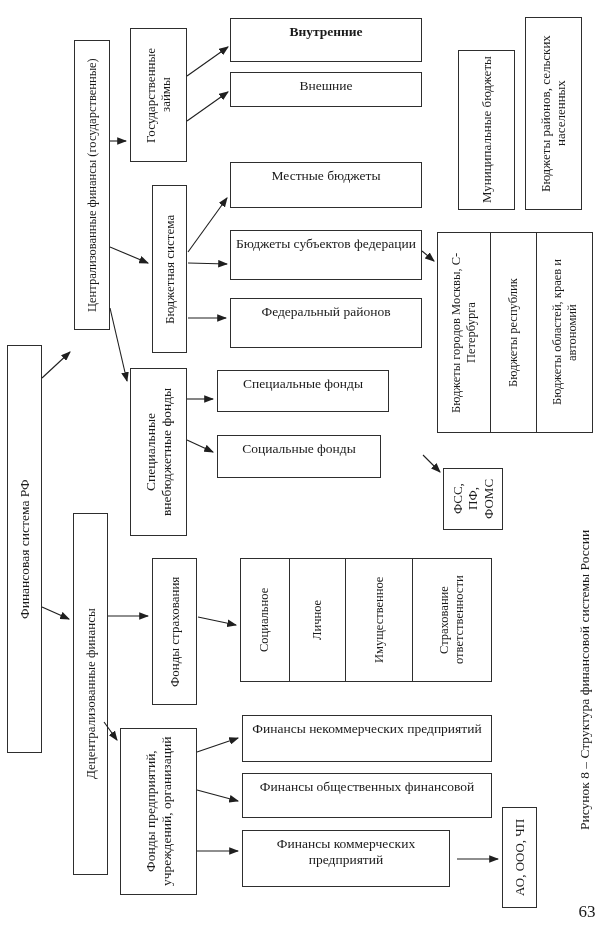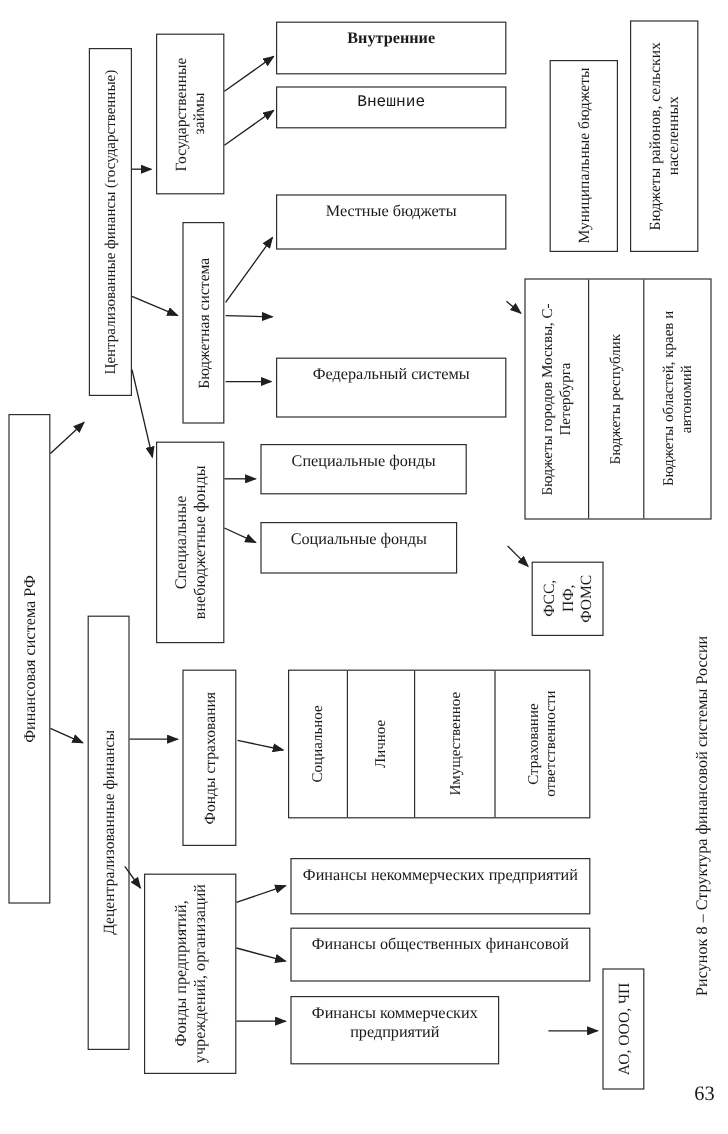--- a/index.html
+++ b/index.html
@@ -61,31 +61,34 @@
   </div>
 
   <div class="box vbox" style="left:120px;top:728px;width:77px;height:167px;">
     <span class="vtext" style="font-size:13.5px;">Фонды предприятий, учреждений, организаций</span>
   </div>
 
   <div class="box hbox" style="left:230px;top:18px;width:192px;height:44px;font-weight:bold;">
     <span>Внутренние</span>
   </div>
 
-  <div class="box hbox" style="left:230px;top:72px;width:192px;height:35px;font-family:Liberation Mono, monospace;">
+  <div class="box hbox" style="left:230px;top:72px;width:192px;height:35px;">
     <span>Внешние</span>
   </div>
 
   <div class="box hbox" style="left:230px;top:162px;width:192px;height:46px;justify-content:center;">
     <span>Местные  бюджеты</span>
   </div>
 
+  <div class="box hbox" style="left:230px;top:230px;width:192px;height:50px;">
+    <span>Бюджеты субъектов федерации</span>
+  </div>
 
   <div class="box hbox" style="left:230px;top:298px;width:192px;height:50px;">
-    <span>Федеральный системы</span>
+    <span>Федеральный районов</span>
   </div>
 
   <div class="box vbox" style="left:458px;top:50px;width:57px;height:160px;">
     <span class="vtext" style="padding:8px 0;">Муниципальные бюджеты</span>
   </div>
 
   <div class="box vbox" style="left:525px;top:17px;width:57px;height:193px;">
     <span class="vtext">Бюджеты  районов, сельских населенных</span>
   </div>
 
@@ -129,21 +132,21 @@
   </div>
 
   <div class="box hbox" style="left:242px;top:715px;width:250px;height:47px;">
     <span>Финансы некоммерческих предприятий</span>
   </div>
 
   <div class="box hbox" style="left:242px;top:773px;width:250px;height:45px;">
     <span>Финансы общественных финансовой</span>
   </div>
 
-  <div class="box hbox" style="left:242px;top:830px;width:174px;height:57px;">
+  <div class="box hbox" style="left:242px;top:830px;width:208px;height:57px;">
     <span>Финансы коммерческих предприятий</span>
   </div>
 
   <div class="box vbox" style="left:502px;top:807px;width:35px;height:101px;">
     <span class="vtext">АО, ООО, ЧП</span>
   </div>
 
   <div class="box vbox nobox" id="caption" style="left:570px;top:495px;width:30px;height:370px;">
     <span class="vtext">Рисунок 8 – Структура финансовой системы России</span>
   </div>

